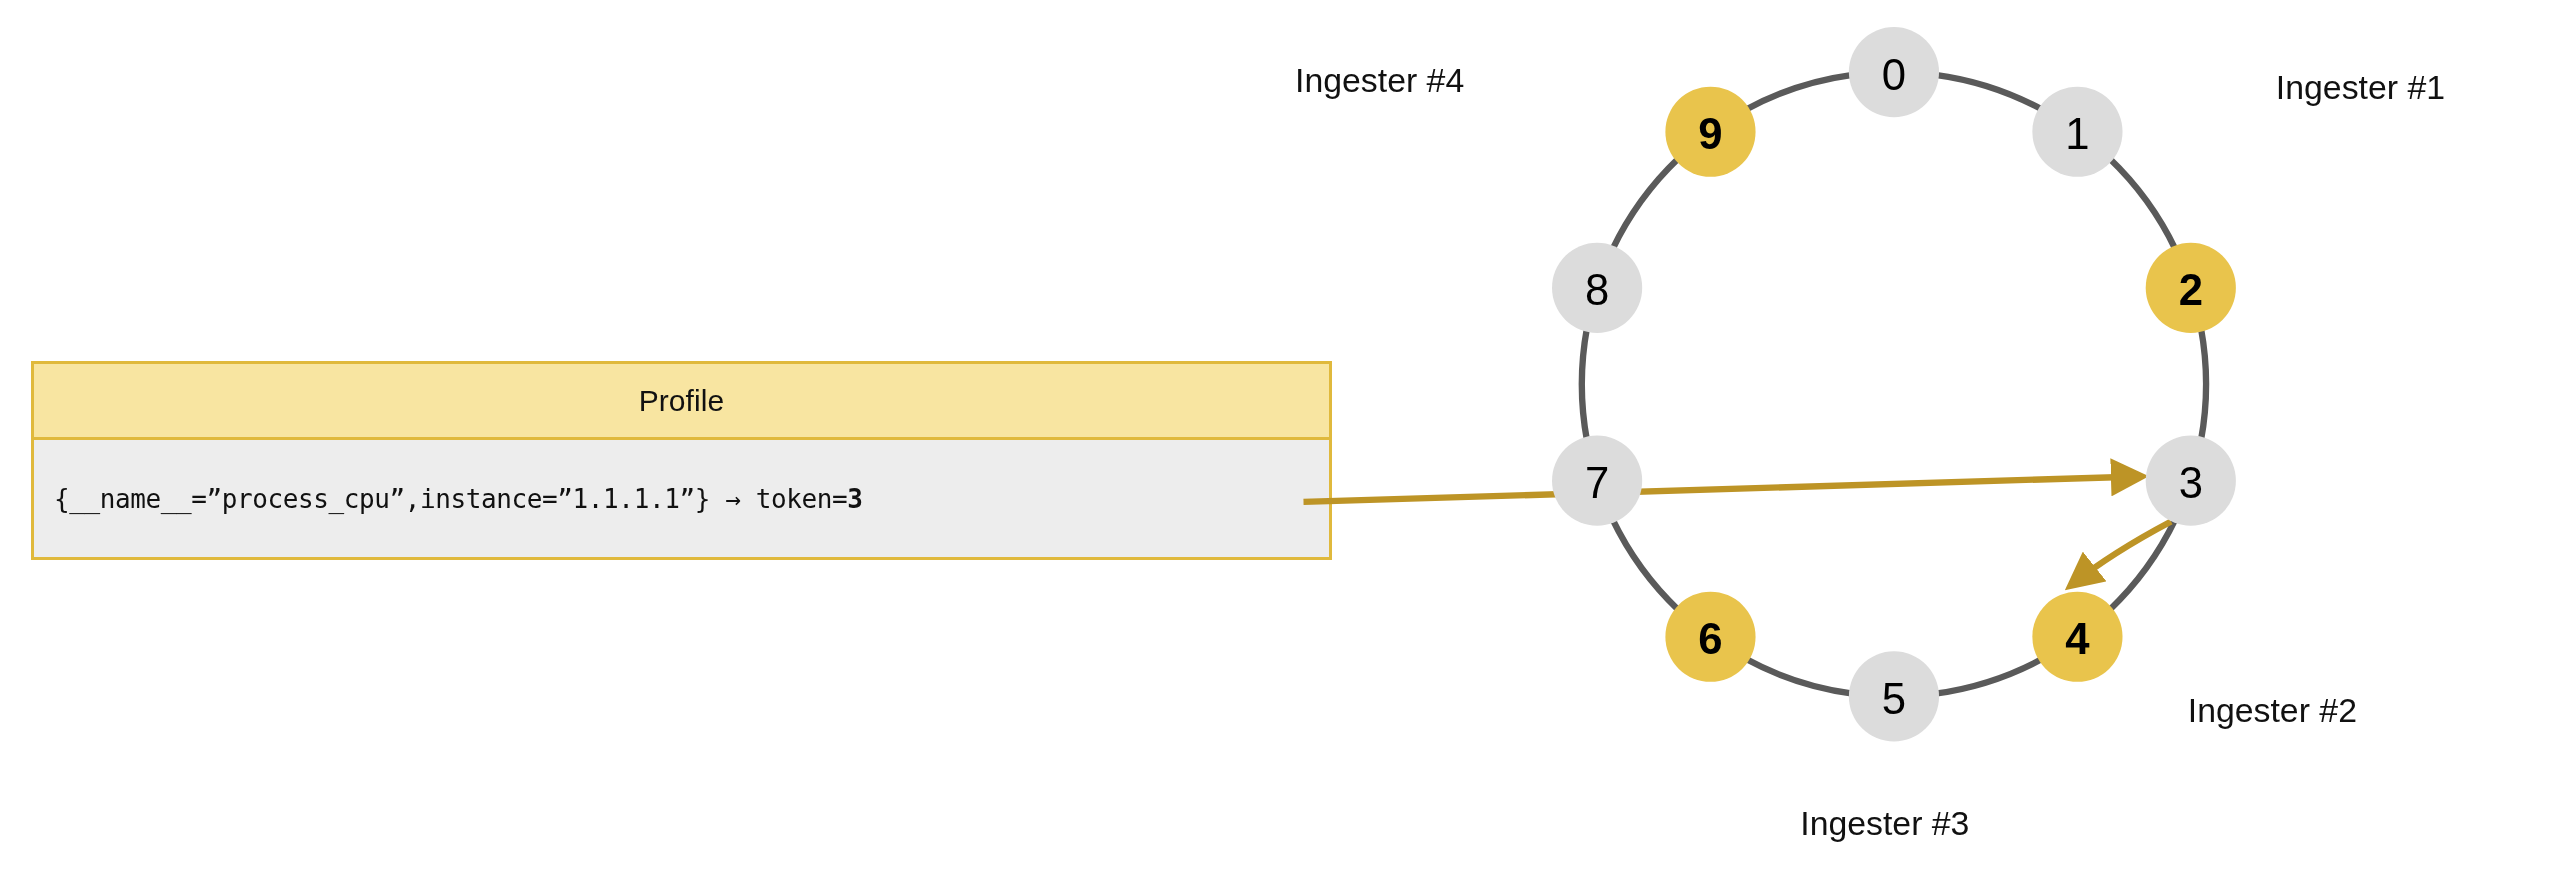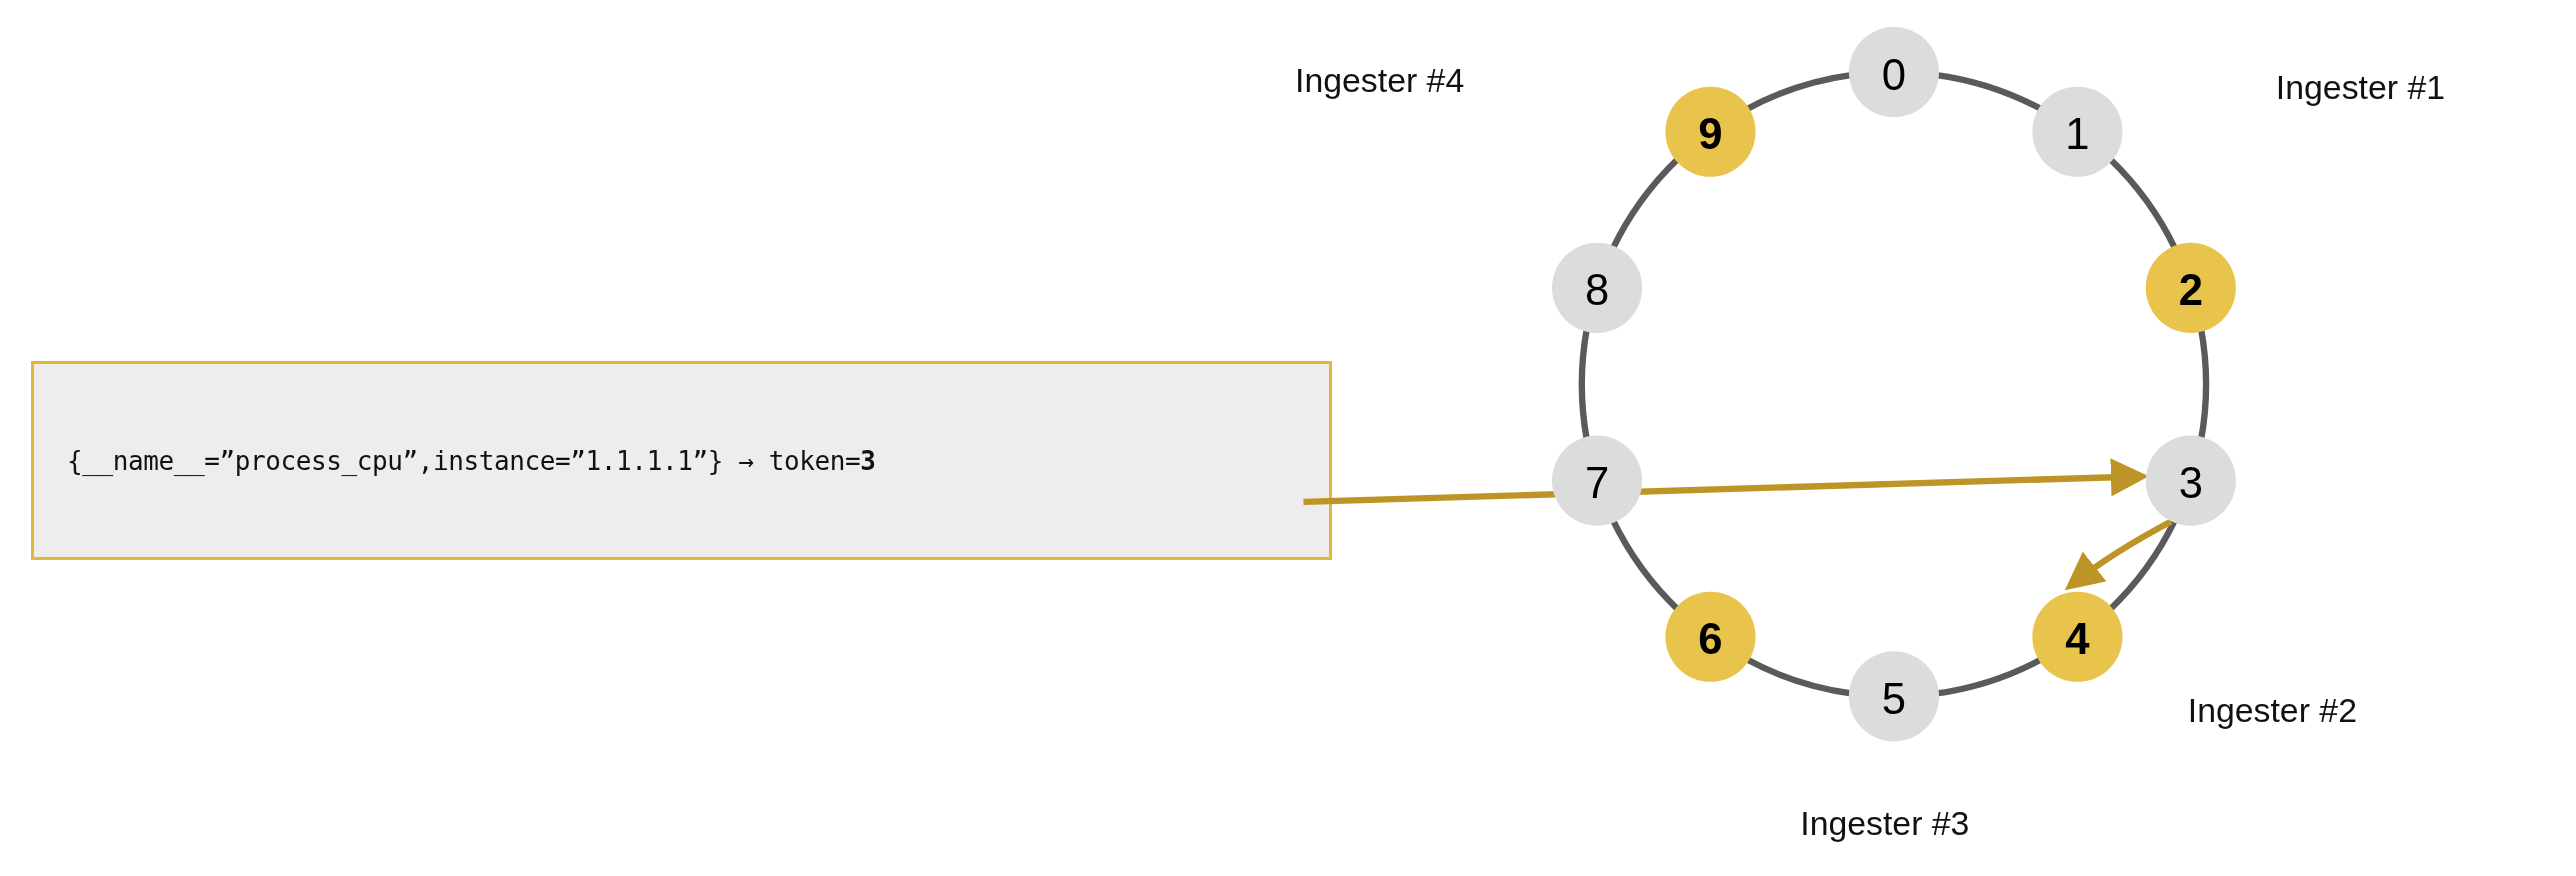--- a/index.html
+++ b/index.html
@@ -41,21 +41,21 @@
   #profile-title {
     font-size: 30px;
     color: #111111;
     font-family: "Liberation Sans", sans-serif;
     letter-spacing: 0.1px;
   }
   #profile-body {
     flex: 1;
     display: flex;
     align-items: center;
-    padding-left: 33px;
+    padding-left: 20px;
     background: #ededed;
   }
   #profile-expr {
     font-family: "DejaVu Sans Mono", monospace;
     font-size: 26px;
     color: #111111;
     white-space: pre;
     letter-spacing: -0.4px;
   }
   #profile-expr .tok-val {
@@ -96,20 +96,23 @@
     stroke-width: 9;
     fill: none;
   }
 </style>
 </head>
 <body>
 
 <div id="stage">
 
   <div id="profile-card">
+    <div id="profile-header">
+      <span id="profile-title">Profile</span>
+    </div>
     <div id="profile-body">
       <span id="profile-expr"><span>{__name__=”process_cpu”,instance=”1.1.1.1”} → token=</span><span class="tok-val">3</span></span>
     </div>
   </div>
 
   <svg id="ring-svg" viewBox="0 0 3656 1244">
     <g id="ring-arcs">
         <path d="M 2746.7 105.9 A 443 443 0 0 1 2898.6 155.3" class="ring-circle-line" stroke="#5a5a5a"></path>
         <path d="M 2993.6 224.3 A 443 443 0 0 1 3087.5 353.5" class="ring-circle-line" stroke="#5a5a5a"></path>
         <path d="M 3123.7 465.1 A 443 443 0 0 1 3123.7 624.9" class="ring-circle-line" stroke="#5a5a5a"></path>

